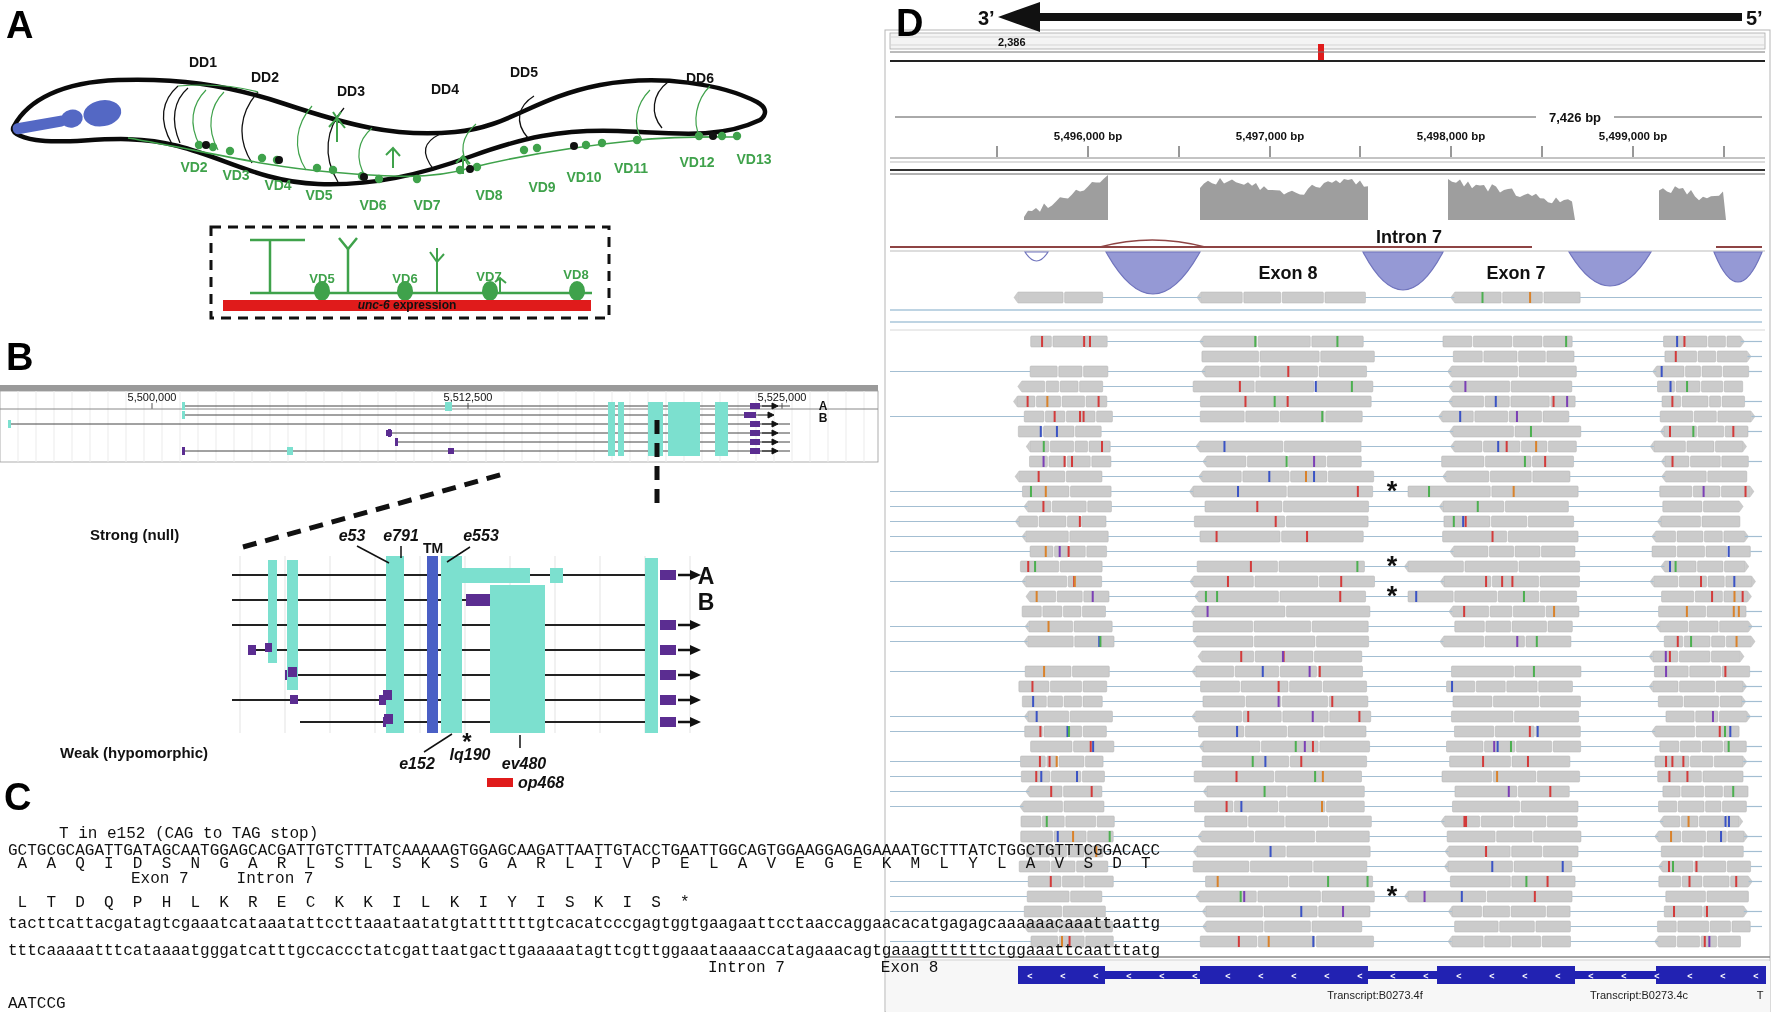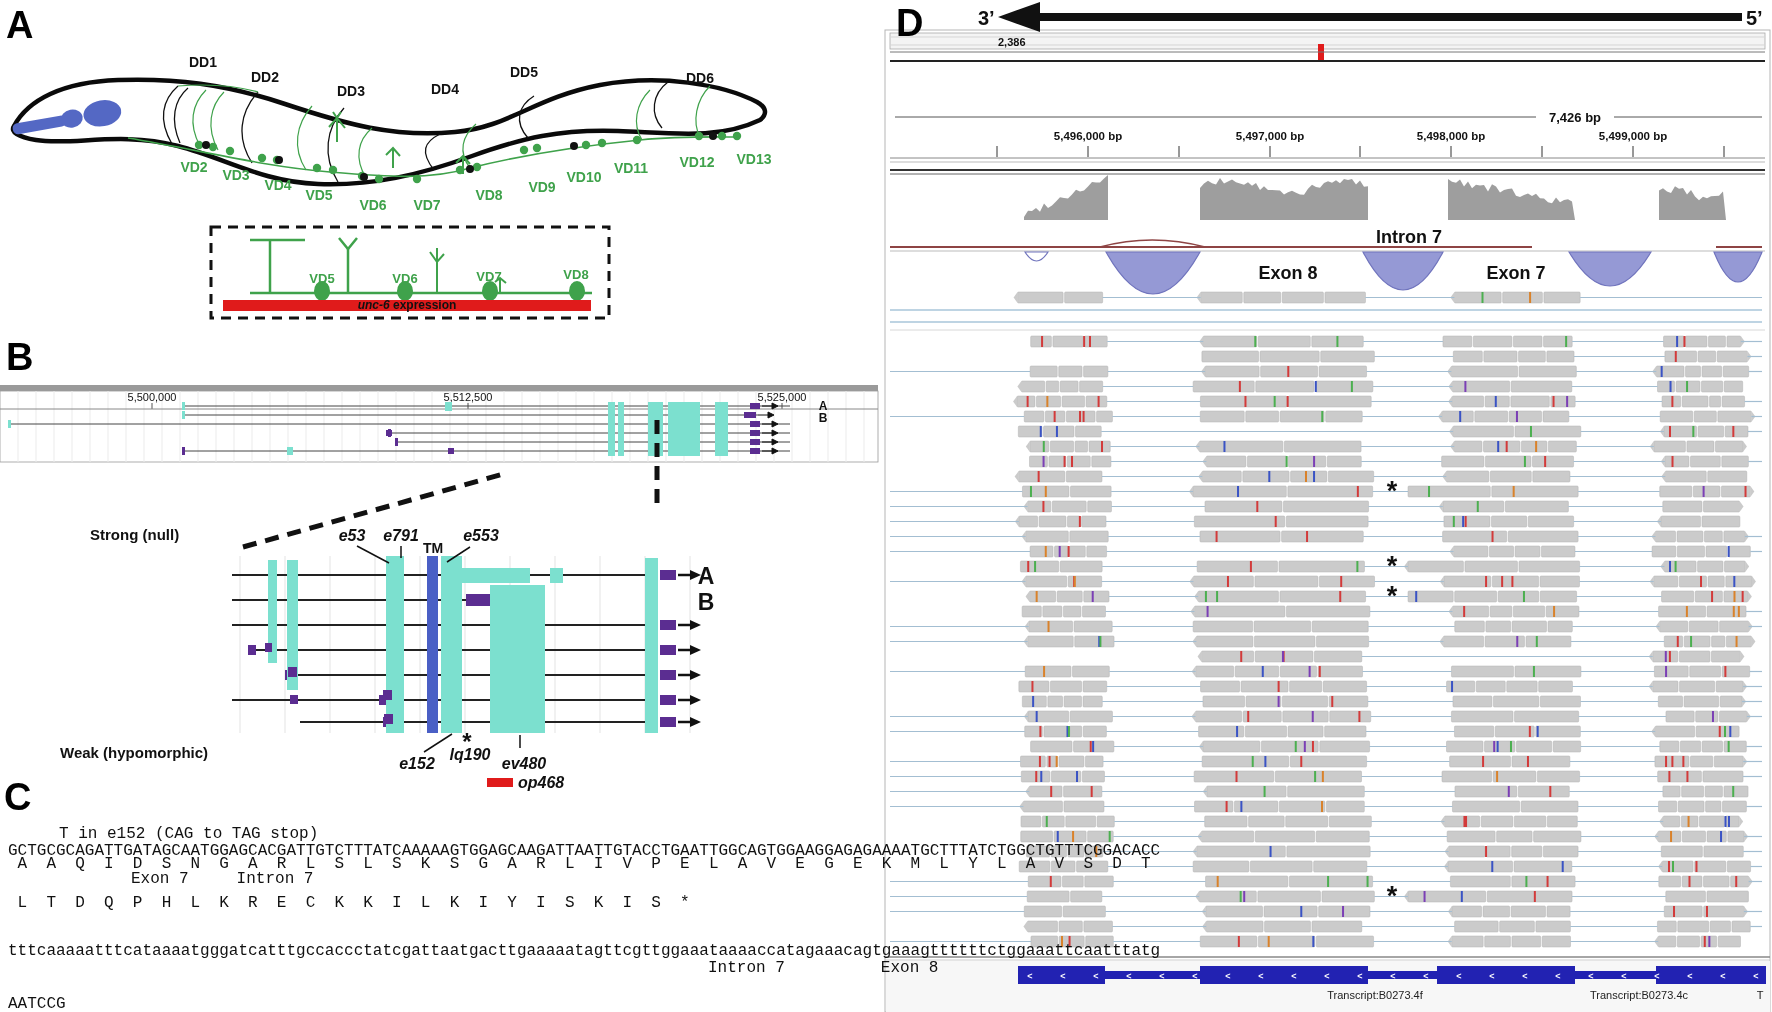--- a/index.html
+++ b/index.html
@@ -19,20 +19,21 @@
 <div class="panel-letter" style="left:6px;top:336px">B</div>
 <div class="panel-letter" style="left:4px;top:776px">C</div>
 <div class="panel-letter" style="left:896px;top:2px">D</div>
 
 <div id="seqs">
     <div class="seqline" style="left: 59px; top: 828px;">T in e152 (CAG to TAG stop)</div>
     <div class="seqline" style="left: 8px; top: 845px;">GCTGCGCAGATTGATAGCAATGGAGCACGATTGTCTTTATCAAAAAGTGGAGCAAGATTAATTGTACCTGAATTGGCAGTGGAAGGAGAGAAAATGCTTTATCTGGCTGTTTCGGACACC</div>
     <div class="seqline" style="left: 8px; top: 858px;"> A  A  Q  I  D  S  N  G  A  R  L  S  L  S  K  S  G  A  R  L  I  V  P  E  L  A  V  E  G  E  K  M  L  Y  L  A  V  S  D  T</div>
     <div class="seqline" style="left: 131px; top: 873px;">Exon 7     Intron 7</div>
     <div class="seqline" style="left: 8px; top: 849px; margin-top: 48px;"> L  T  D  Q  P  H  L  K  R  E  C  K  K  I  L  K  I  Y  I  S  K  I  S  *</div>
+    <div class="seqline" style="left: 8px; top: 918px;">tacttcattacgatagtcgaaatcataaatattccttaaataatatgtattttttgtcacatcccgagtggtgaagaattcctaaccaggaacacatgagagcaaaaaacaaattaattg</div>
     <div class="seqline" style="left: 8px; top: 945px;">tttcaaaaatttcataaaatgggatcatttgccaccctatcgattaatgacttgaaaaatagttcgttggaaataaaaccatagaaacagtgaaagttttttctggaaattcaatttatg</div>
     <div class="seqline" style="left: 708px; top: 962px; text-align: right;">Intron 7          Exon 8</div>
     <div class="seqline" style="left: 8px; top: 998px;">AATCCG</div>
   </div>
 
 <svg id="fig" width="1772" height="1012" viewBox="0 0 1772 1012">
     <g>
       <path d="M 14,126 C 28,100 62,82 118,80 C 175,78 225,84 285,104 C 345,124 395,138 455,132 C 510,127 533,98 600,85 C 660,74 722,84 757,102 C 766,107 768,114 760,120 C 718,140 672,133 618,131 C 560,129 522,138 472,156 C 420,175 372,186 318,184 C 262,182 225,158 178,146 C 120,131 72,146 36,140 C 18,137 10,132 14,126 Z" fill="#ffffff" stroke="#0a0a0a" stroke-width="4.5"></path>
       <g transform="rotate(-10 70 120)">
         <rect x="12" y="114" width="54" height="11" fill="#5468c4" rx="5"></rect>

